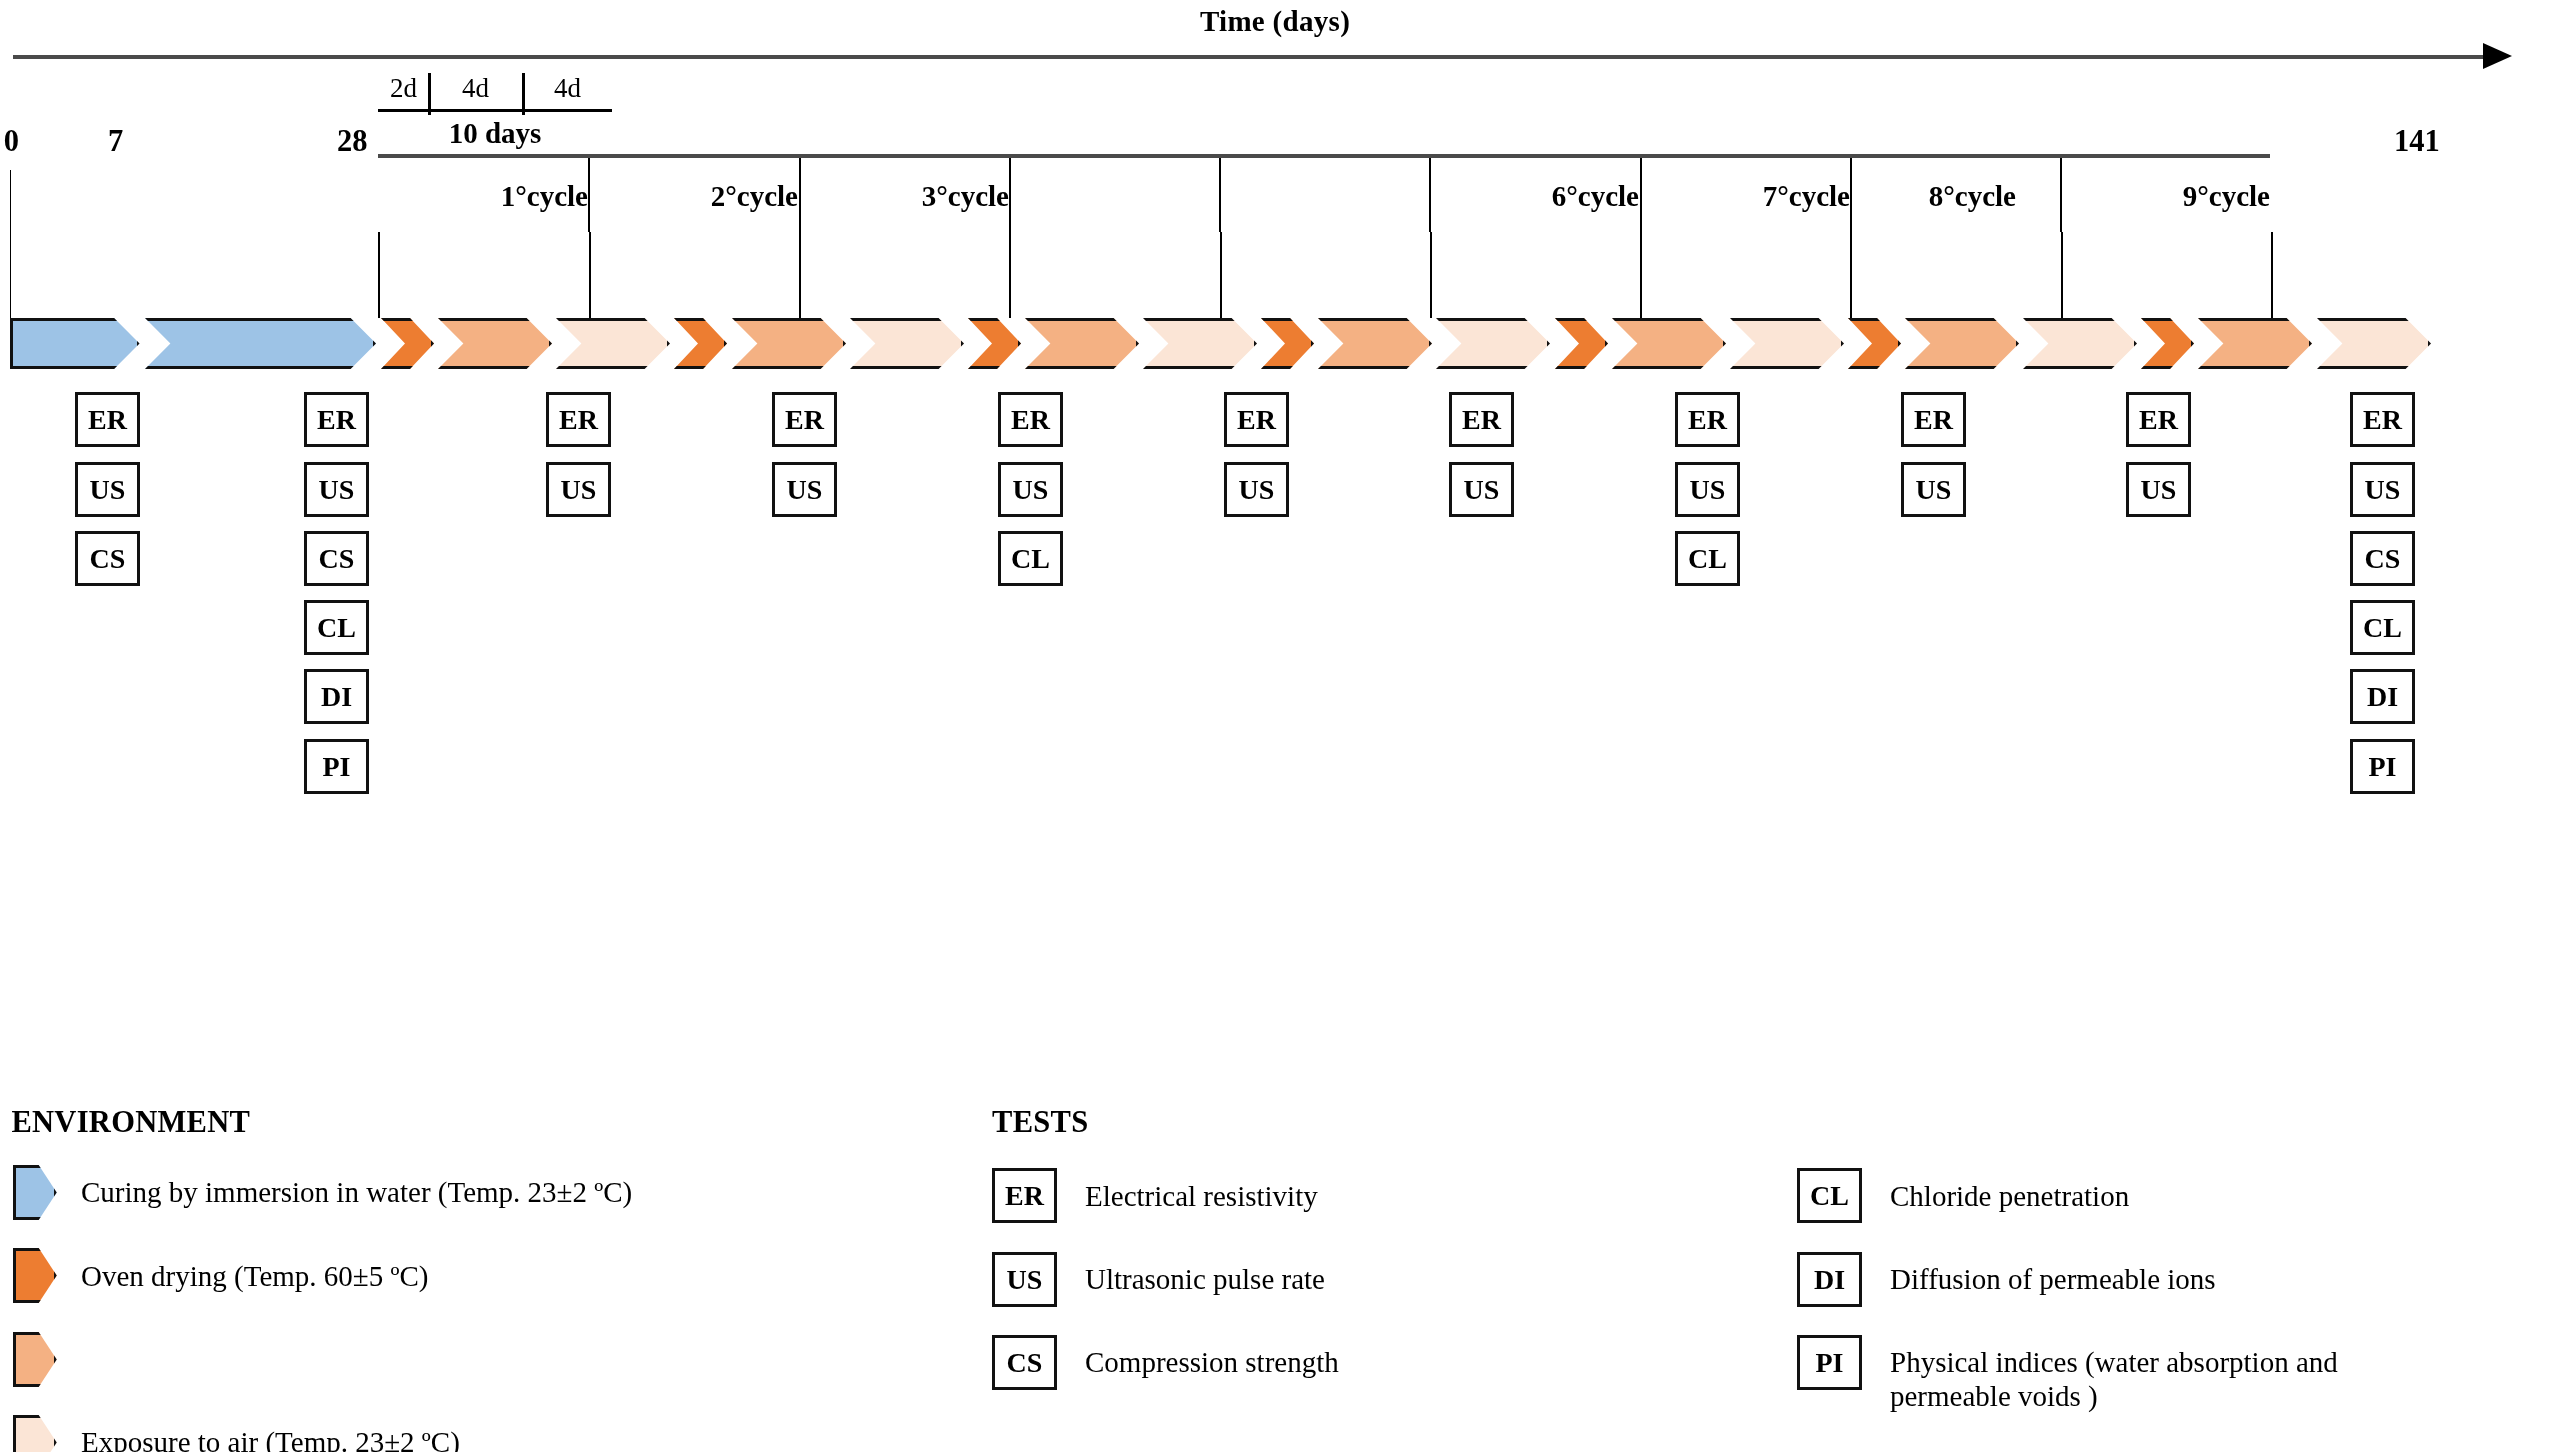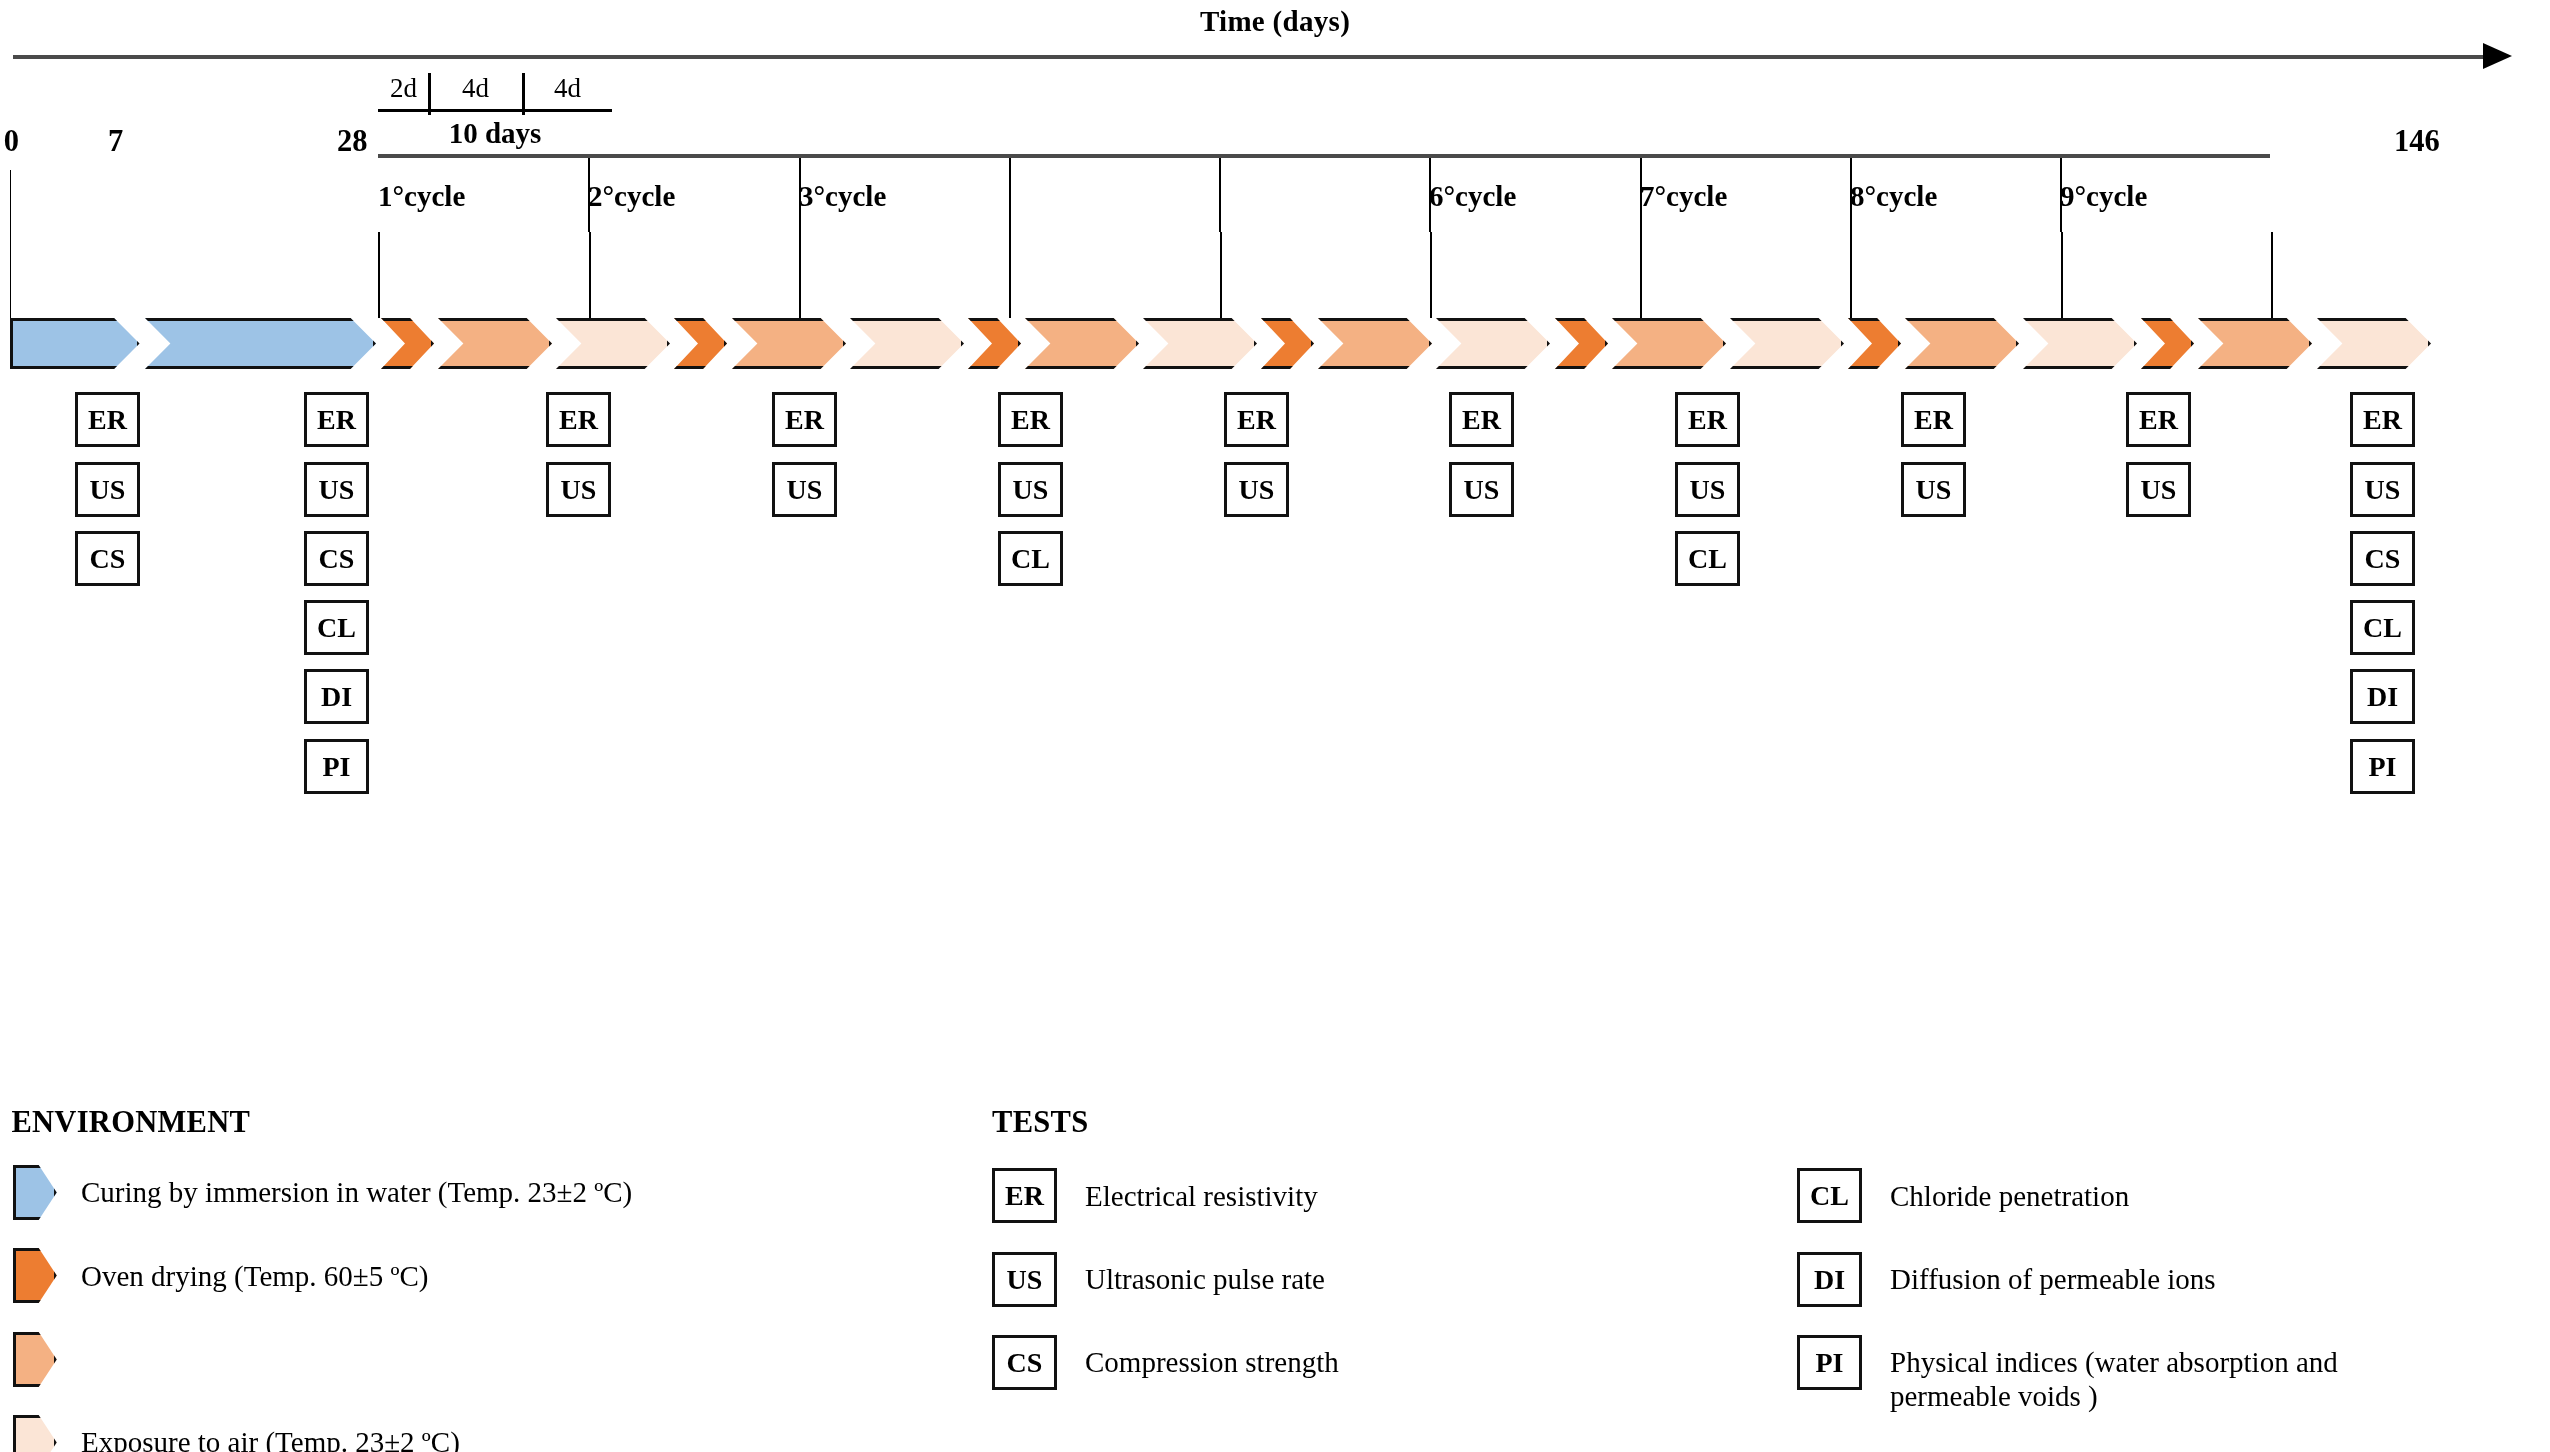--- a/index.html
+++ b/index.html
@@ -22,21 +22,21 @@
   .subphase-div{position:absolute;top:3.8px;width:2.5px;height:42px;background:#000;}
   #subphase-underline{left:378px;top:109px;width:234px;height:3.2px;background:#000;}
 
   
   #tendays{left:378px;top:114px;width:234px;height:39px;text-align:center;
            font-size:29px;font-weight:bold;line-height:39px;}
   #tendays-underline{left:378px;top:154px;width:1892px;height:3.8px;background:#4a4a4a;}
 
   
   #cycle-band{left:378px;top:158px;width:1892px;height:74px;}
-  .cycle-cell{position:absolute;top:0;height:74px;text-align:left;
+  .cycle-cell{position:absolute;top:0;height:74px;text-align:right;
               font-size:29px;font-weight:bold;line-height:76px;}
   .cycle-div{position:absolute;top:0;width:1.9px;height:74px;background:#000;}
 
   
   .daylabel{position:absolute;font-size:30.5px;font-weight:bold;white-space:nowrap;}
   .tickline{position:absolute;width:1.9px;background:#000;}
 
   
   #timeline{left:0;top:318px;width:2550px;height:51px;}
   .arrow{position:absolute;top:0;height:51px;}
@@ -90,21 +90,21 @@
     <div class="cycle-cell" style="left: 1472px; width: 166px;">8°cycle</div>
     <div class="cycle-div" style="left: 1472px;"></div>
     <div class="cycle-cell" style="left: 1682px; width: 210px;">9°cycle</div>
     <div class="cycle-div" style="left: 1682px;"></div>
   </div>
 
 <div class="abs" id="daylabels">
     <div class="daylabel" style="left: 3.8px; top: 124px;">0</div>
     <div class="daylabel" style="left: 108px; top: 124px;">7</div>
     <div class="daylabel" style="left: 337px; top: 124px;">28</div>
-    <div class="daylabel" style="left: 2394px; top: 124px;">146</div>
+    <div class="daylabel" style="left: 2394px; top: 124px;">141</div>
     <div class="tickline" style="left: 9.5px; top: 170px; height: 159px;"></div>
     <div class="tickline" style="left: 378px; top: 232px; height: 86px;"></div>
     <div class="tickline" style="left: 589px; top: 232px; height: 86px;"></div>
     <div class="tickline" style="left: 799px; top: 232px; height: 86px;"></div>
     <div class="tickline" style="left: 1009px; top: 232px; height: 86px;"></div>
     <div class="tickline" style="left: 1220px; top: 232px; height: 86px;"></div>
     <div class="tickline" style="left: 1430px; top: 232px; height: 86px;"></div>
     <div class="tickline" style="left: 1640px; top: 232px; height: 86px;"></div>
     <div class="tickline" style="left: 1850px; top: 232px; height: 86px;"></div>
     <div class="tickline" style="left: 2061px; top: 232px; height: 86px;"></div>

